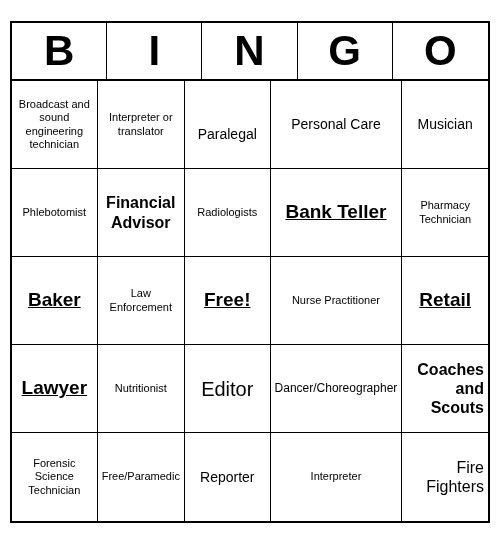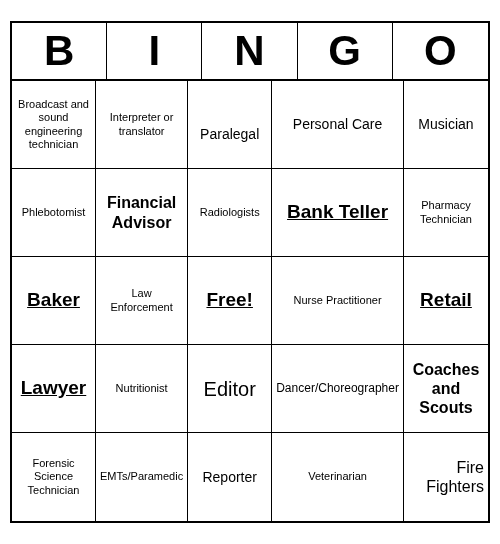--- a/index.html
+++ b/index.html
@@ -133,31 +133,31 @@
       <div class="bingo-cell">
         <span class="small-text">Nutritionist</span>
       </div>
       <div class="bingo-cell">
         <span class="medium-large">Editor</span>
       </div>
       <div class="bingo-cell">
         <span class="xsmall-text">Dancer/Choreographer</span>
       </div>
       <div class="bingo-cell">
-        <span style="font-size: 16px; font-weight: bold;">Coaches and Scouts</span>
+        <span style="font-size: 16px; font-weight: bold; text-align: right;">Coaches and Scouts</span>
       </div>
       <div class="bingo-cell">
         <span class="small-text">Forensic Science Technician</span>
       </div>
       <div class="bingo-cell">
-        <span class="small-text">EMTs/Paramedic</span>
+        <span class="small-text">Free/Paramedic</span>
       </div>
       <div class="bingo-cell">
         <span style="font-size: 14px;">Reporter</span>
       </div>
       <div class="bingo-cell">
-        <span class="small-text">Veterinarian</span>
+        <span class="small-text">Interpreter</span>
       </div>
       <div class="bingo-cell">
         <span style="font-size: 16px; font-weight: normal; text-align: right;">Fire Fighters</span>
       </div>
     </div>
 </div>
 
 </body></html>

